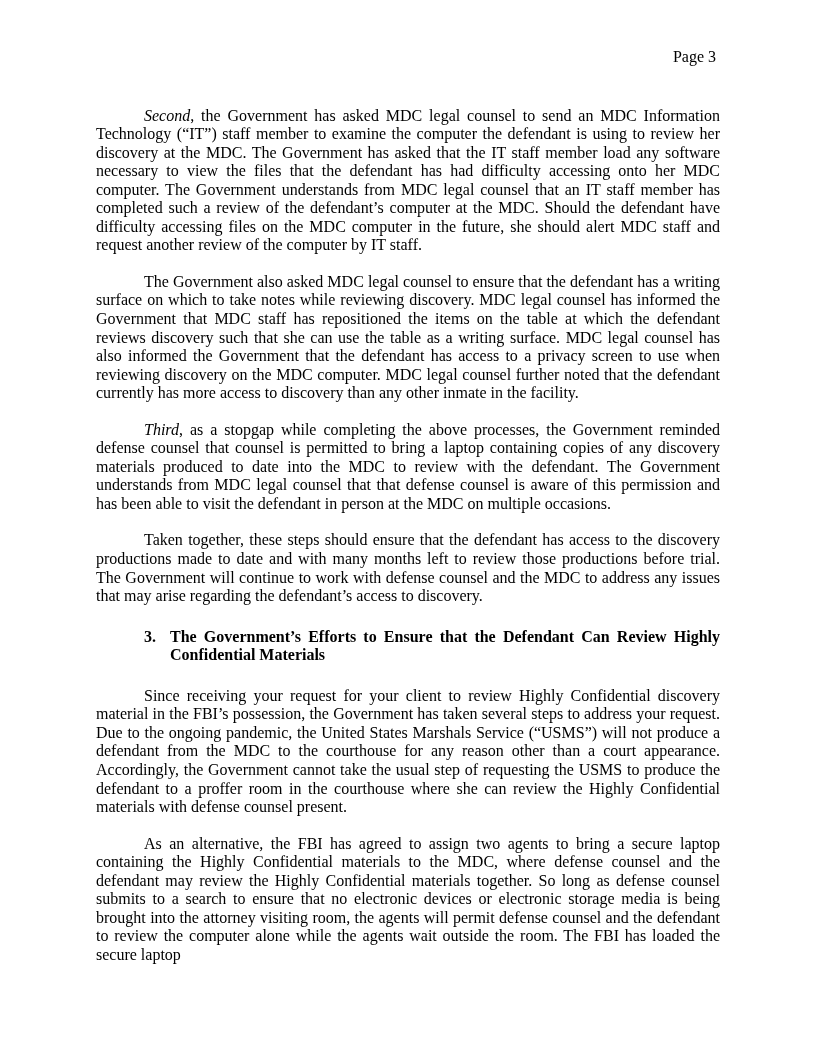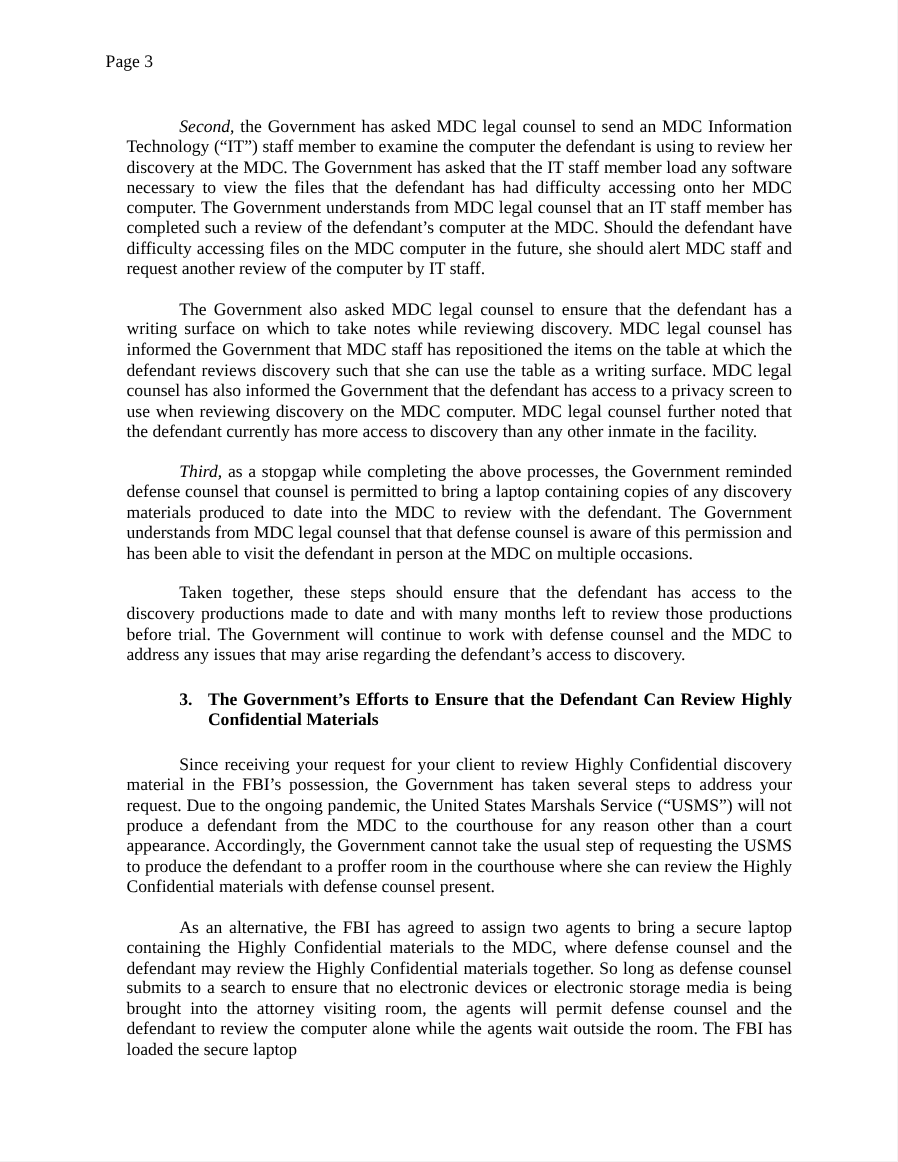--- a/index.html
+++ b/index.html
@@ -14,25 +14,25 @@
     background: #ffffff;
     box-sizing: border-box;
     padding: 48px 96px 48px 96px;
     font-family: "Liberation Serif", serif;
     font-size: 16px;
     line-height: 1.16;
     color: #000000;
     overflow: hidden;
   }
   .page-number {
+    text-align: right;
     margin: 0 4px 0 0;
   }
   .content {
     margin-top: 40px;
-    margin-left: 19px;
   }
   p.para {
     margin: 18px 0;
     text-align: justify;
     text-indent: 48px;
   }
   p.para .lead {
     font-style: italic;
   }
   .heading {

